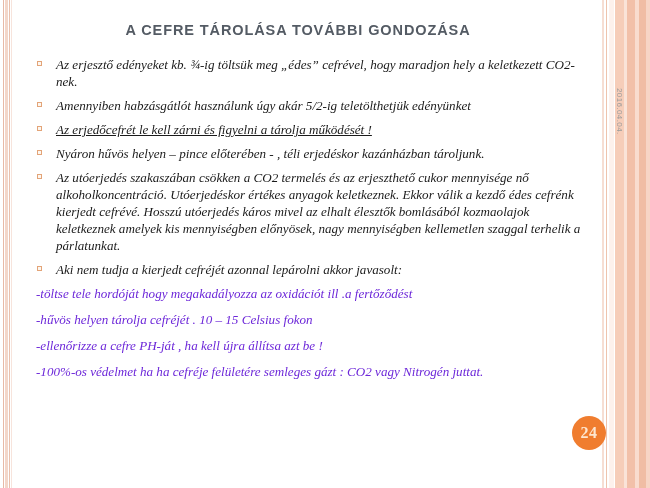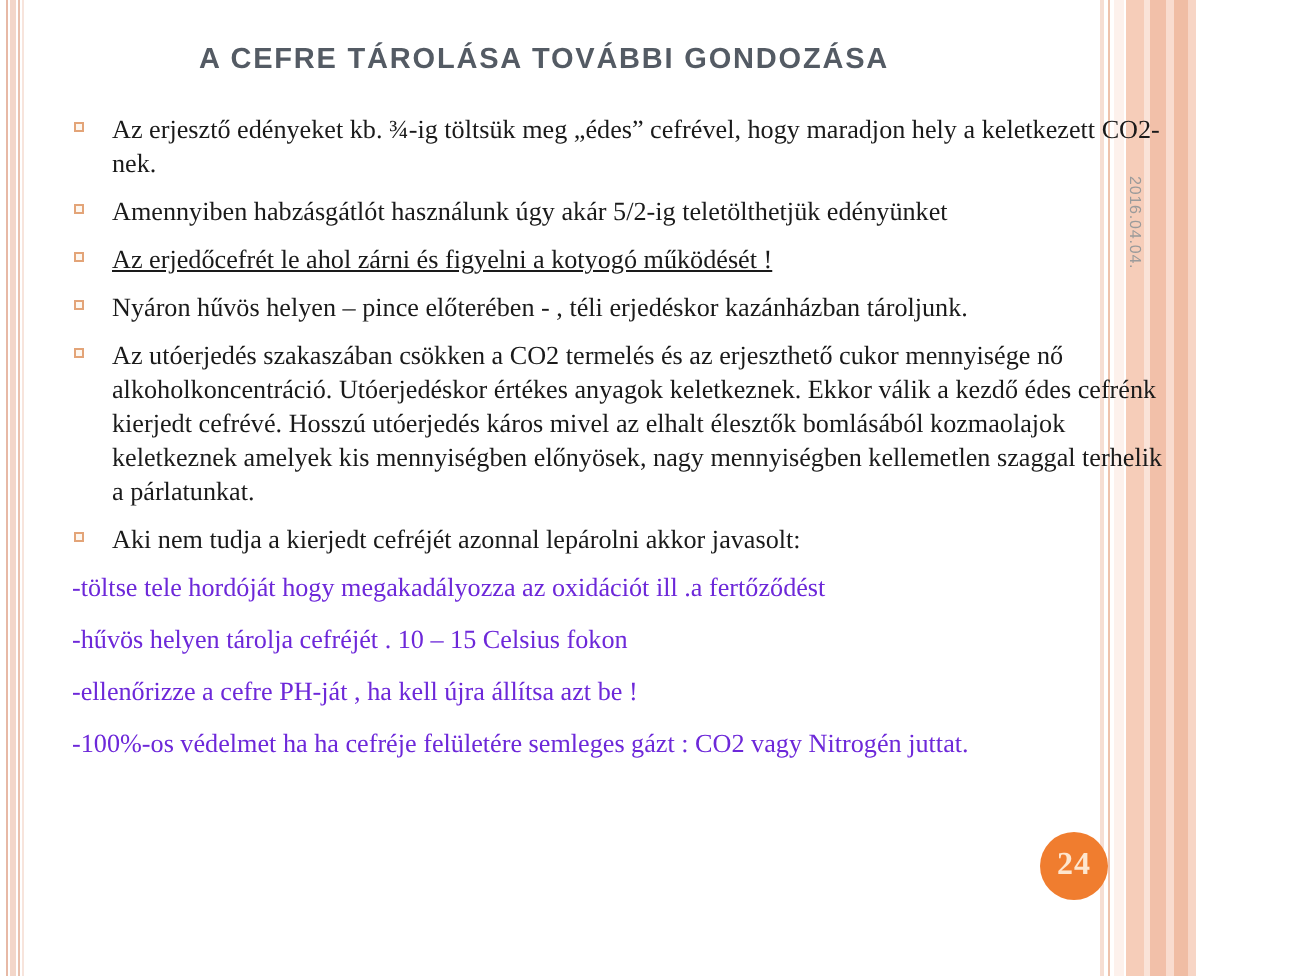--- a/index.html
+++ b/index.html
@@ -11,21 +11,21 @@
   body {
     width: 650px;
     height: 488px;
     overflow: hidden;
     font-family: "Liberation Serif", serif;
   }
 
   
   .slide {
     position: relative;
-    width: 598px;
+    width: 650px;
     height: 488px;
     background: #ffffff;
     box-sizing: border-box;
     overflow: hidden;
   }
 
   
   .left-stripes {
     position: absolute;
     left: 0;
@@ -97,20 +97,21 @@
     color: #545b64;
     white-space: nowrap;
   }
 
   
   .body-area {
     position: absolute;
     left: 34px;
     top: 56px;
     width: 550px;
+    font-style: italic;
   }
 
   ul.bullets {
     list-style: none;
     margin: 0;
     padding: 0;
   }
   ul.bullets > li {
     position: relative;
     padding-left: 22px;
@@ -192,21 +193,21 @@
   </div>
 
   <div class="date-vertical">2016.04.04.</div>
 
   <div class="slide-title">A CEFRE TÁROLÁSA  TOVÁBBI GONDOZÁSA</div>
 
   <div class="body-area">
     <ul class="bullets">
         <li><span class="marker"></span><span class="txt">Az erjesztő edényeket kb. ¾-ig töltsük meg „édes” cefrével, hogy maradjon hely a keletkezett CO2-nek.</span></li>
         <li><span class="marker"></span><span class="txt">Amennyiben habzásgátlót használunk úgy akár 5/2-ig teletölthetjük edényünket</span></li>
-        <li class="underlined"><span class="marker"></span><span class="txt">Az erjedőcefrét le ahol zárni és figyelni a kotyogó működését !</span></li>
+        <li class="underlined"><span class="marker"></span><span class="txt">Az erjedőcefrét le kell zárni és figyelni a tárolja működését !</span></li>
         <li><span class="marker"></span><span class="txt">Nyáron hűvös helyen – pince előterében - ,  téli erjedéskor kazánházban tároljunk.</span></li>
         <li><span class="marker"></span><span class="txt">Az utóerjedés szakaszában csökken a CO2 termelés és az erjeszthető cukor mennyisége nő alkoholkoncentráció. Utóerjedéskor értékes anyagok keletkeznek. Ekkor válik a kezdő édes cefrénk kierjedt cefrévé. Hosszú utóerjedés káros mivel az elhalt élesztők bomlásából kozmaolajok keletkeznek amelyek kis mennyiségben előnyösek, nagy mennyiségben kellemetlen szaggal terhelik a párlatunkat.</span></li>
         <li><span class="marker"></span><span class="txt">Aki nem tudja a kierjedt cefréjét azonnal lepárolni akkor javasolt:</span></li>
       </ul>
     <div class="sublines">
         <div class="subline">-töltse tele hordóját hogy megakadályozza az oxidációt ill .a fertőződést</div>
         <div class="subline">-hűvös helyen tárolja cefréjét .  10 – 15 Celsius fokon</div>
         <div class="subline">-ellenőrizze a cefre PH-ját ,  ha kell újra állítsa azt be !</div>
         <div class="subline">-100%-os védelmet ha ha cefréje felületére semleges gázt : CO2 vagy Nitrogén juttat.</div>
       </div>

